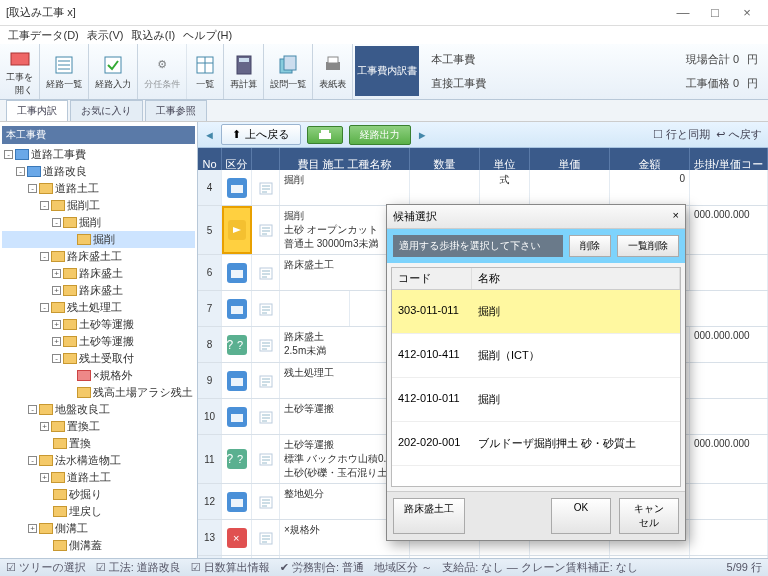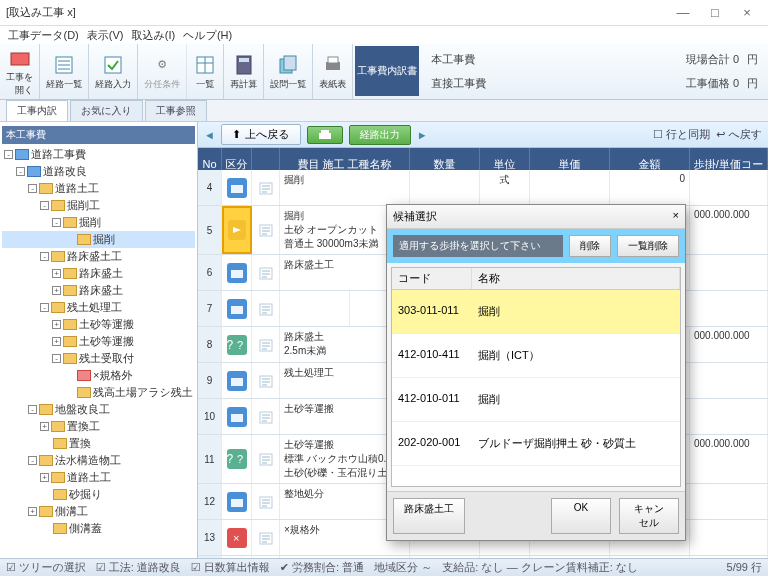--- a/index.html
+++ b/index.html
@@ -280,20 +280,25 @@
         <div class="tn" style="padding-left: 38px;">
           <span class="tog">+</span>
           <span class="fold " style=""></span>
           <span>道路土工</span>
         </div>
         <div class="tn" style="padding-left: 38px;">
           <span style="width:11px;display:inline-block"></span>
           <span class="fold " style=""></span>
           <span>砂掘り</span>
         </div>
+        <div class="tn" style="padding-left: 38px;">
+          <span style="width:11px;display:inline-block"></span>
+          <span class="fold " style=""></span>
+          <span>埋戻し</span>
+        </div>
         <div class="tn" style="padding-left: 26px;">
           <span class="tog">+</span>
           <span class="fold " style=""></span>
           <span>側溝工</span>
         </div>
         <div class="tn" style="padding-left: 38px;">
           <span style="width:11px;display:inline-block"></span>
           <span class="fold " style=""></span>
           <span>側溝蓋</span>
         </div>

